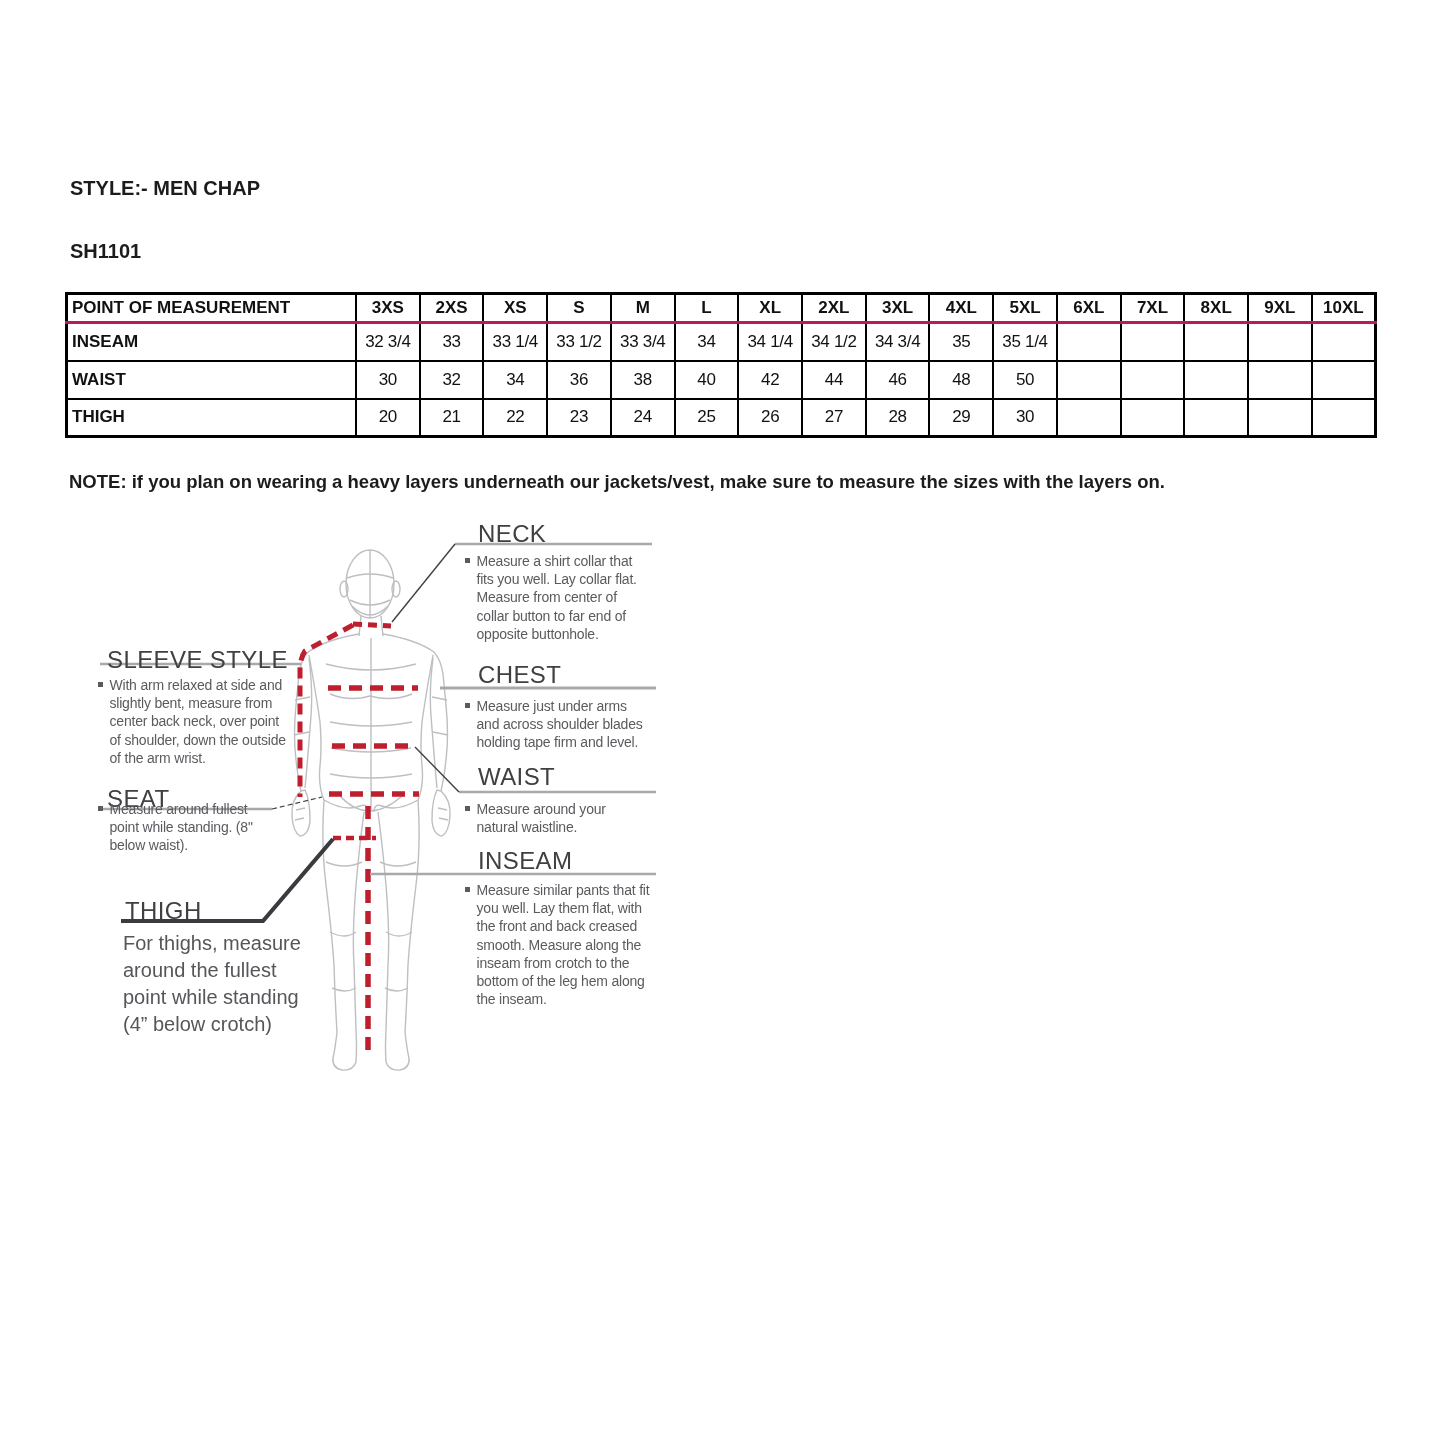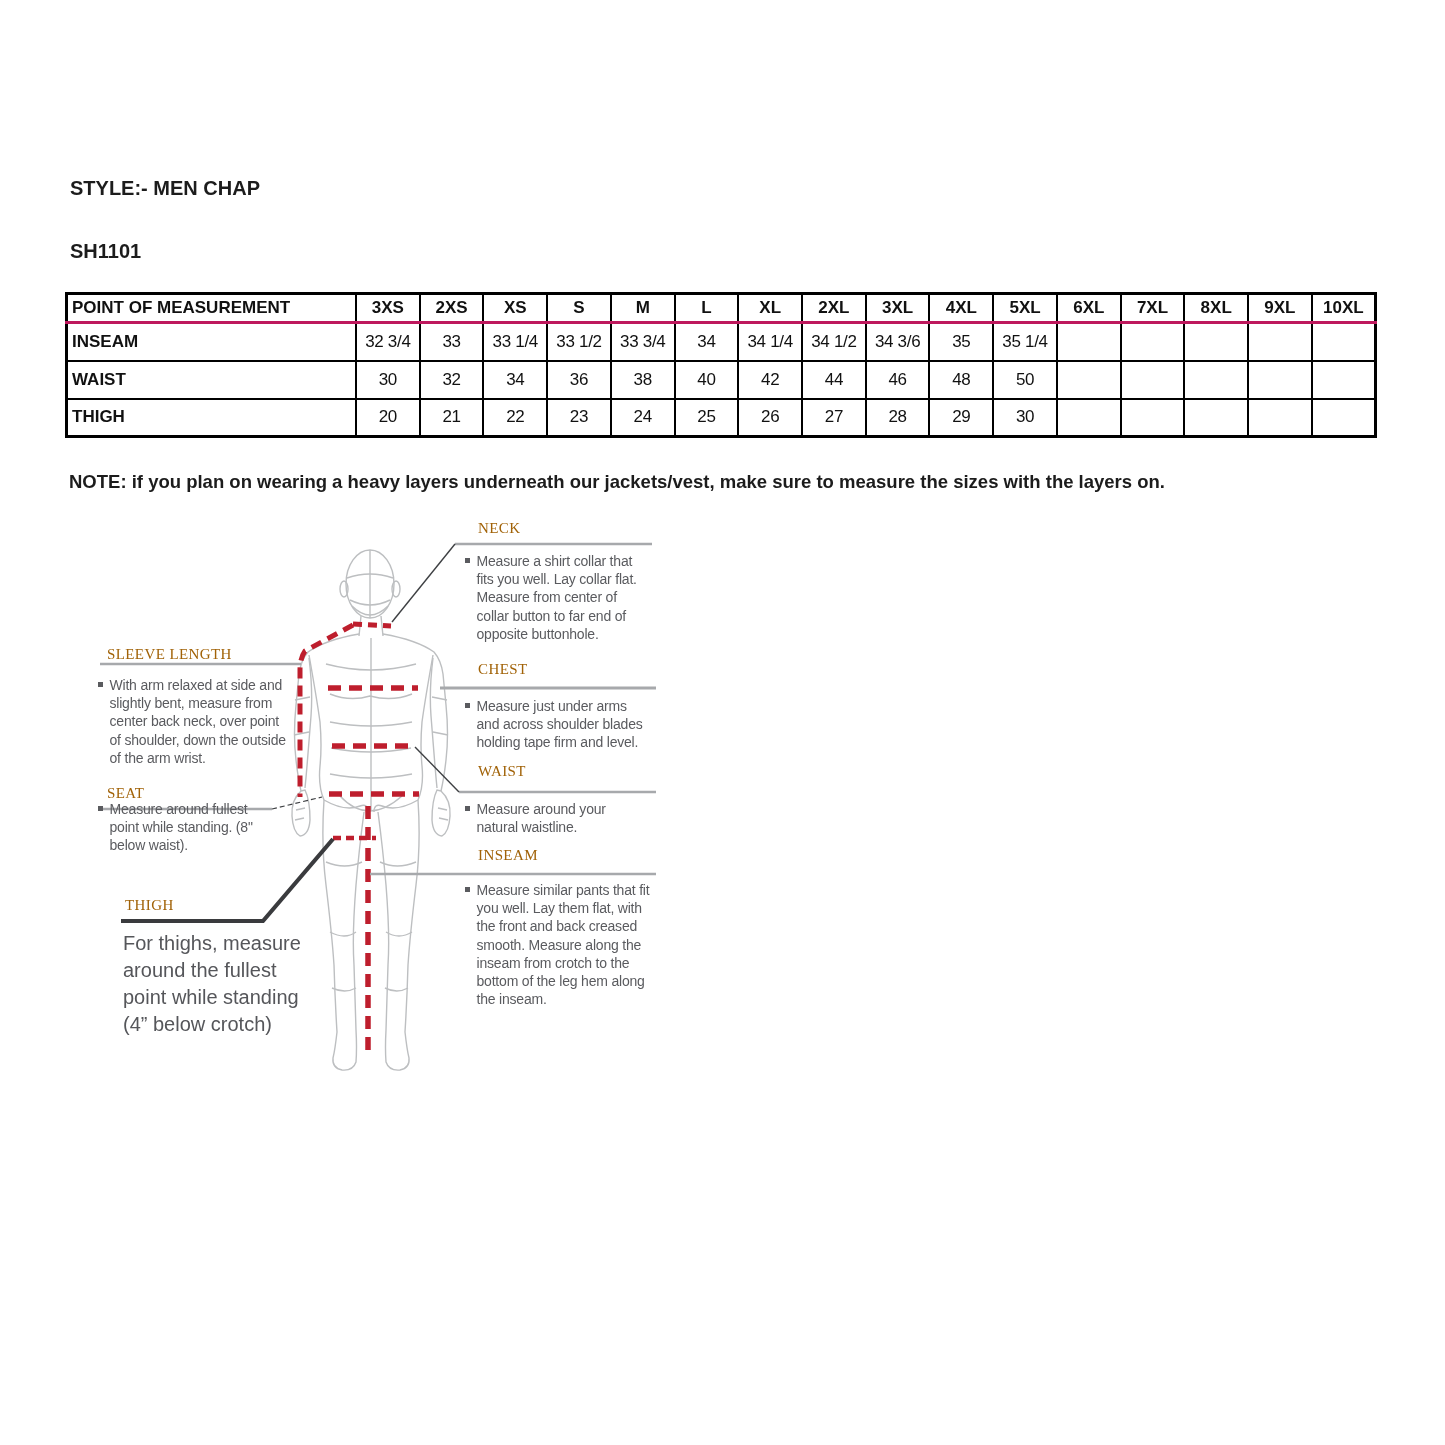--- a/index.html
+++ b/index.html
@@ -15,21 +15,21 @@
               table-layout:fixed;border:3px solid #000;}
   .size-table th,.size-table td{border:2px solid #000;text-align:center;vertical-align:middle;
               font-size:17px;color:#111;padding:0;overflow:hidden;white-space:nowrap;}
   .size-table thead tr{height:29px;}
   .size-table thead th{font-weight:bold;border-bottom:3px solid #be185d;}
   .size-table tbody tr{height:38px;}
   .size-table tbody td{font-weight:normal;letter-spacing:-0.3px;}
   .size-table .pom{width:283px;text-align:left;padding-left:4px;font-weight:bold;}
 
   
-  .g-head{position:absolute;font-size:15px;letter-spacing:0.4px;color:#a16207;white-space:nowrap;font-family:Liberation Serif, serif;}
+  .g-head{position:absolute;font-size:24px;letter-spacing:0.4px;color:#404040;white-space:nowrap;}
   .g-para{position:absolute;display:flex;align-items:flex-start;font-size:14px;line-height:1.3;
           letter-spacing:-0.2px;color:#5a5b5f;}
   .g-para .bullet{flex:0 0 auto;width:4.5px;height:4.5px;background:#5a5b5f;margin:6px 7px 0 0;}
   .g-para .g-text{flex:1 1 auto;}
   .g-para.plain{letter-spacing:0;font-size:20px;line-height:1.35;color:#55565a;}
   svg.overlay{position:absolute;left:0;top:0;pointer-events:none;}
 </style>
 </head>
 <body>
 
@@ -64,21 +64,21 @@
         <tr>
           <th class="pom">INSEAM</th>
           <td>32 3/4</td>
           <td>33</td>
           <td>33 1/4</td>
           <td>33 1/2</td>
           <td>33 3/4</td>
           <td>34</td>
           <td>34 1/4</td>
           <td>34 1/2</td>
-          <td>34 3/6</td>
+          <td>34 3/4</td>
           <td>35</td>
           <td>35 1/4</td>
           <td></td>
           <td></td>
           <td></td>
           <td></td>
           <td></td>
         </tr>
         <tr>
           <th class="pom">WAIST</th>
@@ -224,21 +224,21 @@
     <span class="bullet"></span>
     <span class="g-text">Measure around your natural waistline.</span>
   </div>
 
   <div class="g-head" style="left:478px;top:847px">INSEAM</div>
   <div class="g-para" style="left:465px;top:881px;width:186px">
     <span class="bullet"></span>
     <span class="g-text">Measure similar pants that fit you well. Lay them flat, with the front and back creased smooth. Measure along the inseam from crotch to the bottom of the leg hem along the inseam.</span>
   </div>
 
-  <div class="g-head" style="left:107px;top:646px">SLEEVE LENGTH</div>
+  <div class="g-head" style="left:107px;top:646px">SLEEVE STYLE</div>
   <div class="g-para" style="left:98px;top:676px;width:192px">
     <span class="bullet"></span>
     <span class="g-text">With arm relaxed at side and slightly bent, measure from center back neck, over point of shoulder, down the outside of the arm wrist.</span>
   </div>
 
   <div class="g-head" style="left:107px;top:785px">SEAT</div>
   <div class="g-para" style="left:98px;top:800px;width:160px">
     <span class="bullet"></span>
     <span class="g-text">Measure around fullest point while standing. (8" below waist).</span>
   </div>

